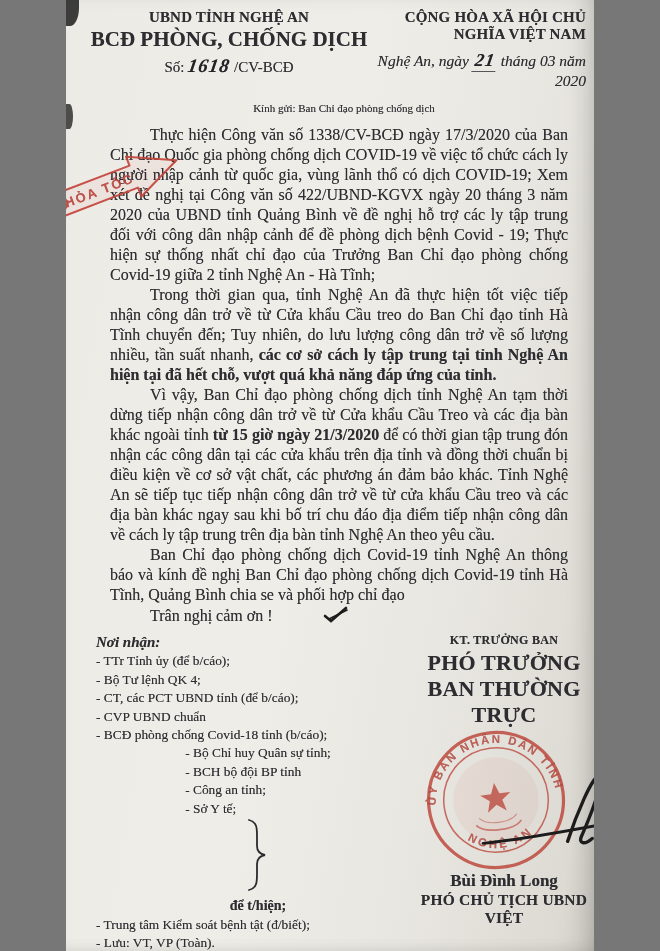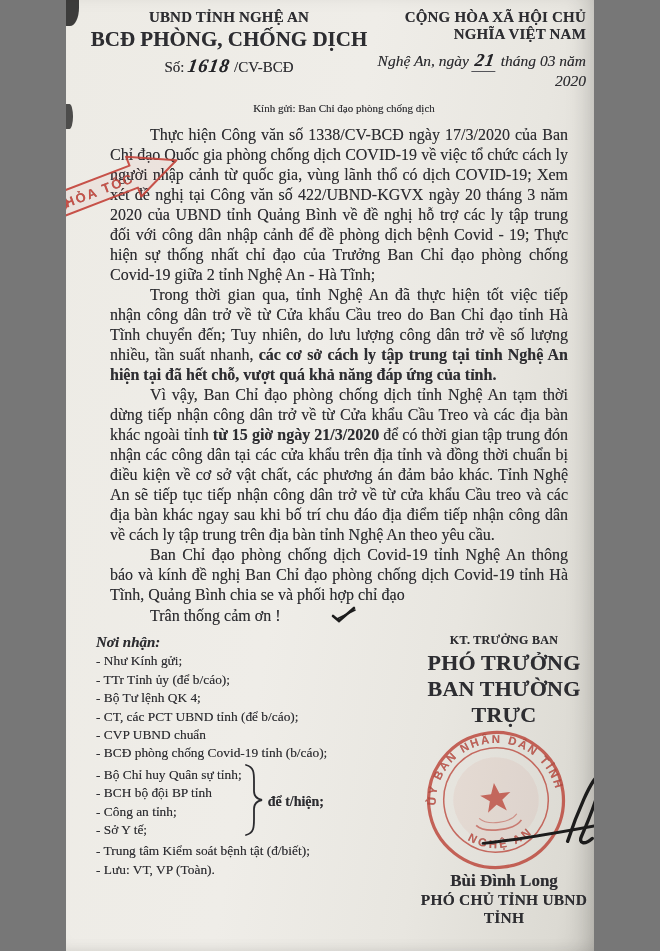--- a/index.html
+++ b/index.html
@@ -42,21 +42,21 @@
   .doc-body{padding:4px 26px 0 44px;font-size:16px;line-height:20px;text-align:justify;}
   .doc-body p{margin:0;text-indent:40px;}
   .closing{margin-top:1px;}
   .tick{display:inline-block;vertical-align:-2px;margin-left:10px;}
 
   
   .doc-footer{display:flex;padding:2px 6px 0 30px;margin-top:3px;}
   .recipients{width:324px;font-size:13.4px;line-height:18.4px;}
   .noi-nhan{font-weight:bold;font-style:italic;font-size:15px;margin-bottom:1px;}
   .recipients ul{list-style:none;margin:0;padding:0;}
-  .bracket-row{display:flex;align-items:center;}
+  .bracket-row{display:flex;align-items:center;flex-direction:column;}
   .bracket-row ul{flex:0 0 auto;}
   .brace{margin:0 4px 0 2px;}
   .bracket-label{font-weight:bold;font-size:14px;}
 
   .sig-block{flex:1;text-align:center;position:relative;}
   .sig-line1{font-weight:bold;font-size:12px;letter-spacing:.3px;}
   .sig-line2{font-weight:bold;font-size:22px;letter-spacing:.2px;margin-top:2px;}
   .sig-canvas{position:relative;height:143px;}
   .seal{position:absolute;left:0px;top:-4px;width:152px;height:152px;transform:rotate(-7deg);opacity:.9;}
   .autograph{position:absolute;left:56px;top:18px;width:258px;height:118px;}
@@ -100,37 +100,36 @@
 
   <div class="salutation">
     <div>Kính gửi: Ban Chỉ đạo phòng chống dịch</div>
   </div>
 
   <div class="doc-body">
     <p>Thực hiện Công văn số 1338/CV-BCĐ ngày 17/3/2020 của Ban Chỉ đạo Quốc gia phòng chống dịch COVID-19 về việc tổ chức cách ly người nhập cảnh từ quốc gia, vùng lãnh thổ có dịch COVID-19; Xem xét đề nghị tại Công văn số 422/UBND-KGVX ngày 20 tháng 3 năm 2020 của UBND tỉnh Quảng Bình về đề nghị hỗ trợ các ly tập trung đối với công dân nhập cảnh để đề phòng dịch bệnh Covid - 19; Thực hiện sự thống nhất chỉ đạo của Trưởng Ban Chỉ đạo phòng chống Covid-19 giữa 2 tỉnh Nghệ An - Hà Tĩnh;</p>
     <p><span>Trong thời gian qua, tỉnh Nghệ An đã thực hiện tốt việc tiếp nhận công dân trở về từ Cửa khẩu Cầu treo do Ban Chỉ đạo tỉnh Hà Tĩnh chuyển đến; Tuy nhiên, do lưu lượng công dân trở về số lượng nhiều, tần suất nhanh, </span><b>các cơ sở cách ly tập trung tại tỉnh Nghệ An hiện tại đã hết chỗ, vượt quá khả năng đáp ứng của tỉnh.</b></p>
     <p><span>Vì vậy, Ban Chỉ đạo phòng chống dịch tỉnh Nghệ An tạm thời dừng tiếp nhận công dân trở về từ Cửa khẩu Cầu Treo và các địa bàn khác ngoài tỉnh </span><b>từ 15 giờ ngày 21/3/2020</b><span> để có thời gian tập trung đón nhận các công dân tại các cửa khẩu trên địa tỉnh và đồng thời chuẩn bị điều kiện về cơ sở vật chất, các phương án đảm bảo khác. Tỉnh Nghệ An sẽ tiếp tục tiếp nhận công dân trở về từ cửa khẩu Cầu treo và các địa bàn khác ngay sau khi bố trí chu đáo địa điểm tiếp nhận công dân về cách ly tập trung trên địa bàn tỉnh Nghệ An theo yêu cầu.</span></p>
     <p>Ban Chỉ đạo phòng chống dịch Covid-19 tỉnh Nghệ An thông báo và kính đề nghị Ban Chỉ đạo phòng chống dịch Covid-19 tỉnh Hà Tĩnh, Quảng Bình chia se và phối hợp chỉ đạo</p>
-    <p class="closing"><span>Trân thống cảm ơn !</span><span class="tick"><svg width="26" height="18" viewBox="0 0 26 18">
+    <p class="closing"><span>Trân nghị cảm ơn !</span><span class="tick"><svg width="26" height="18" viewBox="0 0 26 18">
             <path d="M2,11 L8,16 L23,3" fill="none" stroke="#1c1c1c" stroke-width="2.6" stroke-linecap="round"></path>
             <path d="M6,14 L24,5" fill="none" stroke="#1c1c1c" stroke-width="1.6" stroke-linecap="round"></path>
           </svg></span></p>
   </div>
 
   <div class="doc-footer">
 
     <div class="recipients">
       <div class="noi-nhan">Nơi nhận:</div>
       <ul>
-        <li>- Như Kính gửi;</li>
         <li>- TTr Tỉnh ủy (để b/cáo);</li>
         <li>- Bộ Tư lệnh QK 4;</li>
         <li>- CT, các PCT UBND tỉnh (để b/cáo);</li>
         <li>- CVP UBND chuẩn</li>
-        <li>- BCĐ phòng chống Covid-19 tỉnh (b/cáo);</li>
+        <li>- BCĐ phòng chống Covid-18 tỉnh (b/cáo);</li>
       </ul>
       <div class="bracket-row">
         <ul>
           <li>- Bộ Chỉ huy Quân sự tỉnh;</li>
           <li>- BCH bộ đội BP tỉnh</li>
           <li>- Công an tỉnh;</li>
           <li>- Sở Y tế;</li>
         </ul>
         <span class="brace">
           <svg width="20" height="74" viewBox="0 0 20 74">
@@ -172,17 +171,17 @@
 
         <svg class="autograph" viewBox="0 0 260 120">
           <path d="M6,99 C70,93 150,73 252,59" fill="none" stroke="#1c1c1c" stroke-width="3" stroke-linecap="round"></path>
           <path d="M92,97 C100,72 118,28 124,31 C130,34 114,74 106,92 C103,99 109,101 117,94" fill="none" stroke="#1c1c1c" stroke-width="3.4" stroke-linecap="round"></path>
           <path d="M170,78 C176,64 185,59 186,67 C187,74 193,62 199,60 C205,58 207,65 214,62" fill="none" stroke="#1c1c1c" stroke-width="3" stroke-linecap="round"></path>
           <path d="M234,82 C240,80 246,79 251,78" fill="none" stroke="#1c1c1c" stroke-width="2.6" stroke-linecap="round"></path>
         </svg>
       </div>
 
       <div class="sig-name">Bùi Đình Long</div>
-      <div class="sig-title">PHÓ CHỦ TỈNH UBND TỈNH</div>
+      <div class="sig-title">PHÓ CHỦ TỊCH UBND VIỆT</div>
     </div>
   </div>
 
 </div>
 
 </body></html>

